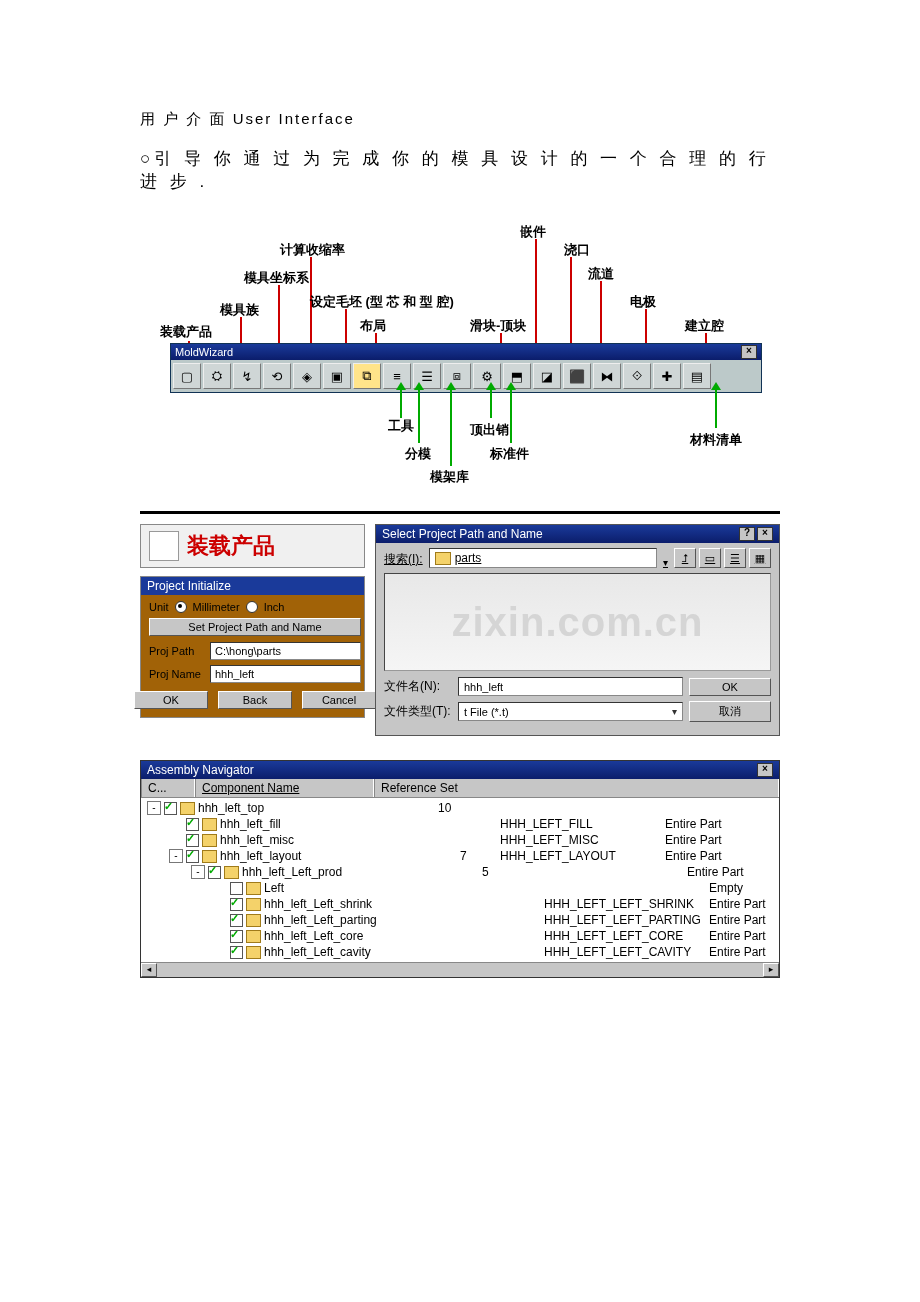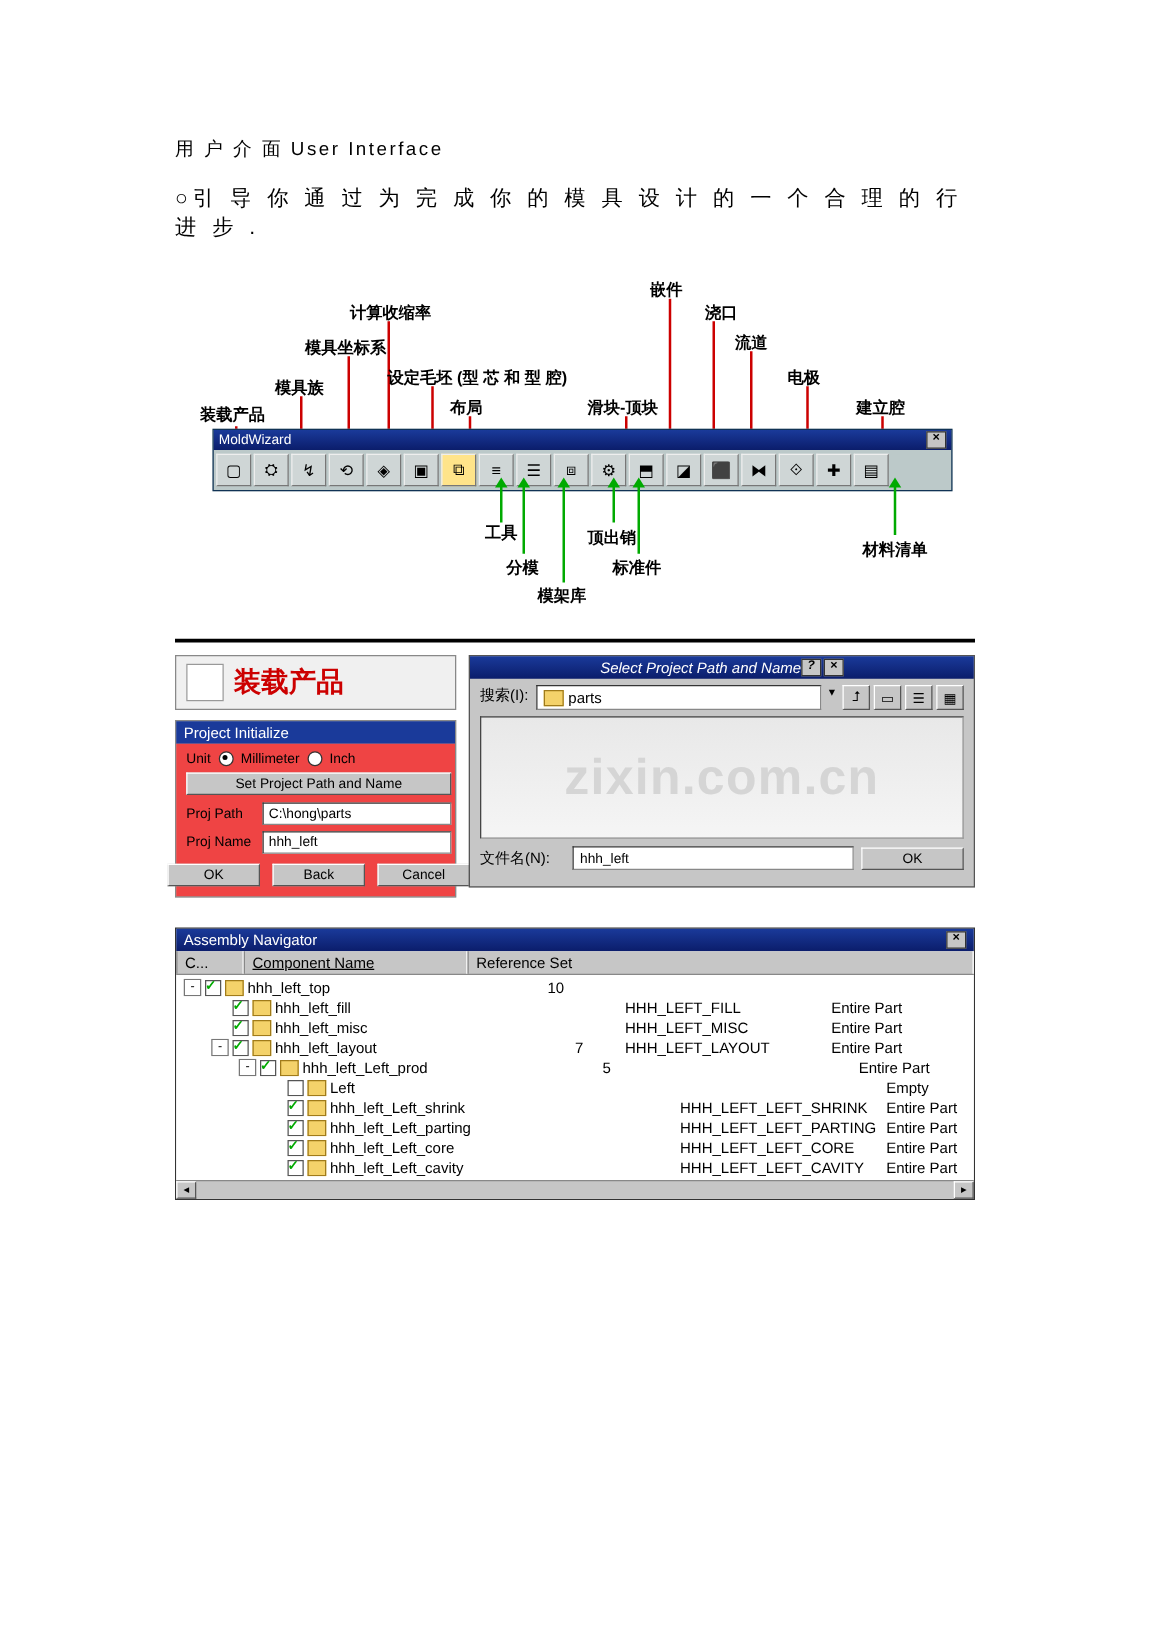--- a/index.html
+++ b/index.html
@@ -146,21 +146,21 @@
     background: #b8b8b8;
   }
   .pi-title {
     background: #1a3a9a;
     padding: 2px 6px;
     font-size: 12px;
   }
   .pi-body {
     padding: 6px 3px 8px 8px;
     color: #000;
-    background: #ef4444;
+    background: #a16207;
   }
   .pi-row {
     display: flex;
     align-items: center;
     gap: 6px;
     margin-bottom: 5px;
     font-size: 11px;
   }
   .radio-dot {
     width: 10px; height: 10px; border-radius: 50%;
@@ -191,31 +191,31 @@
     flex: 1;
     border: 1px solid #555;
     background: #c6c6c6;
     position: relative;
   }
   .fd-title {
     background: linear-gradient(#1a3a9a,#0b1d6b);
     color: #fff;
     font-size: 12px;
     padding: 2px 6px;
-    display:flex;justify-content:center;align-items:center;font-style:italic;
+    display:flex;justify-content:space-between;align-items:center;
   }
   .fd-title .qmx {
     display:flex;gap:2px;
   }
   .fd-title .qmx span{
     width:14px;height:12px;background:#c6c6c6;border:1px solid #333;
     font-size:10px;line-height:10px;text-align:center;color:#000;font-weight:bold;
   }
   .fd-toprow {
-    display:flex;align-items:flex-start;gap:6px;padding:5px 8px;font-size:12px;color:#000;
+    display:flex;align-items:flex-end;gap:6px;padding:5px 8px;font-size:12px;color:#000;text-decoration:underline;
   }
   .fd-parts {
     flex:1;display:flex;align-items:center;gap:4px;
     background:#fff;border:1px inset #888;padding:1px 5px;height:16px;
   }
   .folder-ico {
     width:14px;height:11px;background:#f4d26a;border:1px solid #a07b1a;display:inline-block;
   }
   .fd-icons {
     display:flex;gap:3px;
@@ -461,20 +461,27 @@
         <span class="watermark">zixin.com.cn</span>
       </div>
       <div class="fd-bottom">
         <div class="fd-brow">
           <span class="lbl">文件名(N):</span>
           <div class="fd-input">
               <span>hhh_left</span>
             </div>
           <div class="winbtn" style="min-width:56px">OK</div>
         </div>
+        <div class="fd-brow">
+          <span class="lbl">文件类型(T):</span>
+          <div class="fd-input fd-drop">
+              <span>t File (*.t)</span>
+            </div>
+          <div class="winbtn" style="min-width:56px">取消</div>
+        </div>
       </div>
     </div>
   </div>
 
   <div class="asm">
     <div class="asm-title">
       <span>Assembly Navigator</span>
       <span class="closebox">×</span>
     </div>
     <div class="asm-head">

